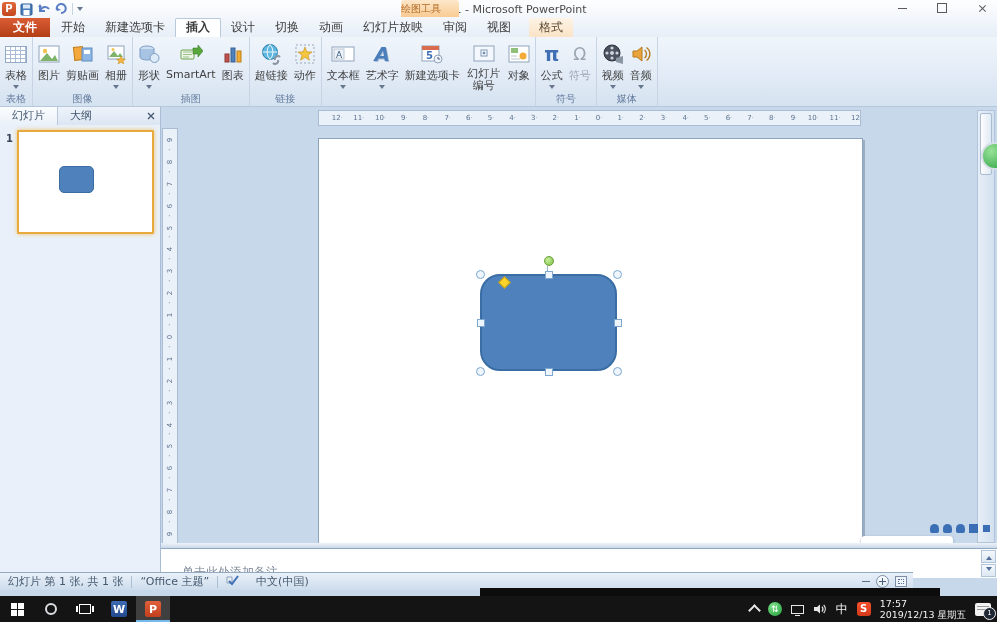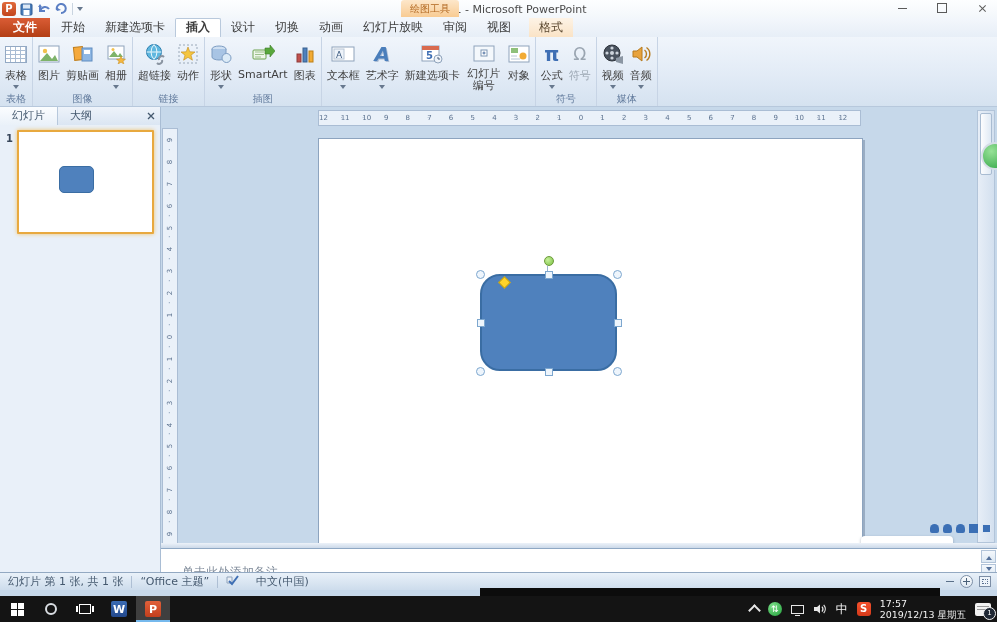--- a/index.html
+++ b/index.html
@@ -7,21 +7,21 @@
        font-family:"DejaVu Sans","Liberation Sans",sans-serif;-webkit-font-smoothing:antialiased;}
   
   .titlebar{position:absolute;left:0;top:0;width:997px;height:18px;background:linear-gradient(#fdfeff,#f3f7fb);}
   .qat{position:absolute;left:2px;top:1px;display:flex;align-items:center;gap:4px;height:16px;}
   .qat .sep{width:1px;height:12px;background:#c9d4e0;}
   .applogo{width:14px;height:14px;background:linear-gradient(#e06a3c,#c2451d);border-radius:3px;color:#fff;
            font-size:10px;font-weight:bold;text-align:center;line-height:14px;}
   .title-text{position:absolute;left:0;right:0;top:2px;text-align:center;font-size:11px;color:#4a4a4a;}
   .ctx-header{position:absolute;left:401px;top:0;width:58px;height:17px;border-radius:3px 3px 0 0;
               background:linear-gradient(#fce3c2,#f7c globale 0);background:linear-gradient(#fde7ca,#f6c globale);
-              background:linear-gradient(#fde7ca,#f8cb93);color:#b0661f;font-size:10px;text-align:center;line-height:17px;}
+              background:linear-gradient(#fde7ca,#f8cb93);color:#b0661f;font-size:10px;line-height:17px;}
   .winctl{position:absolute;right:4px;top:0;display:flex;gap:18px;align-items:center;height:16px;}
   .wbtn{width:22px;height:14px;display:flex;align-items:center;justify-content:center;}
   .ic-min{width:9px;height:1px;background:#5a5a5a;}
   .ic-max{width:8px;height:8px;border:1px solid #5a5a5a;}
   .ic-close{position:relative;width:9px;height:9px;}
   .ic-close:before,.ic-close:after{content:"";position:absolute;left:4px;top:0;width:1px;height:9px;background:#5a5a5a;}
   .ic-close:before{transform:rotate(45deg);} .ic-close:after{transform:rotate(-45deg);}
   .mini-svg{display:block;}
   
   .tabrow{position:absolute;left:0;top:18px;width:997px;height:19px;background:linear-gradient(#f3f7fc,#e7eef7);
@@ -57,21 +57,21 @@
   .lp-tab.active{background:linear-gradient(#fbfdff,#eaf1f9);border-right:1px solid #b7c8dc;}
   .lp-close{margin-left:auto;width:18px;display:flex;align-items:center;justify-content:center;}
   .lp-body{position:absolute;left:0;top:18px;right:0;bottom:0;background:#e9f0f9;}
   .thumb-num{position:absolute;left:6px;top:8px;font-size:10px;font-weight:bold;color:#37465a;}
   .thumb{position:absolute;left:17px;top:5px;width:133px;height:100px;background:#fff;
          border:2px solid #e8a93f;box-shadow:0 0 4px #f0c36d;border-radius:1px;}
   .thumb-shape{position:absolute;left:30%;top:34%;width:25%;height:25%;background:#4f81bd;border:1px solid #3a6da3;border-radius:5px;}
   
   .hruler{position:absolute;left:318px;top:110px;width:543px;height:16px;background:#eaf1f9;border:1px solid #aabdd4;
           box-sizing:border-box;display:flex;align-items:center;}
-  .hcell{flex:1;position:relative;text-align:left;font-size:7px;color:#5d7390;line-height:14px;}
+  .hcell{flex:1;position:relative;text-align:right;font-size:7px;color:#5d7390;line-height:14px;}
   .hcell:not(:last-child):after{content:"\00b7";position:absolute;right:-2px;top:0;color:#8ba0ba;}
   .vruler{position:absolute;left:162px;top:128px;width:16px;height:418px;background:#eaf1f9;border:1px solid #aabdd4;
           box-sizing:border-box;display:flex;flex-direction:column;align-items:center;}
   .vcell{flex:1;position:relative;width:100%;display:flex;align-items:center;justify-content:center;}
   .vcell span{font-size:7px;color:#5d7390;transform:rotate(-90deg);display:block;}
   .vcell:not(:last-child):after{content:"\00b7";position:absolute;bottom:-4px;left:5px;color:#8ba0ba;font-size:8px;}
   
   .slide{position:absolute;left:318px;top:138px;width:543px;height:404px;background:#fff;
          border:1px solid #8da4bf;box-shadow:2px 2px 0 rgba(110,130,155,.5);}
   .shape{position:absolute;left:480px;top:274px;width:137px;height:97px;background:#4f81bd;
@@ -96,21 +96,21 @@
   .mi.grid{background:linear-gradient(#3b6fb5,#3b6fb5);box-shadow:inset 0 0 0 1px #dce6f2;}
   
   .splitter{position:absolute;left:161px;top:543px;width:836px;height:5px;background:linear-gradient(#ecf2f9,#ccd9e9);}
   .notes{position:absolute;left:161px;top:548px;width:836px;height:30px;background:#fff;border-top:1px solid #8fa8c4;box-sizing:border-box;}
   .notes-text{padding:15px 0 0 9px;font-size:12px;color:#7e8a99;margin-left:12px;}
   .notes-scroll{position:absolute;right:1px;top:1px;width:15px;height:27px;display:flex;flex-direction:column;gap:1px;}
   .nbtn{flex:1;background:linear-gradient(#f4f8fc,#dde8f3);border:1px solid #b2c4d9;display:flex;align-items:center;justify-content:center;}
   .tri-up{width:0;height:0;border:3px solid transparent;border-bottom:4px solid #55719b;}
   .tri-dn{width:0;height:0;border:3px solid transparent;border-top:4px solid #55719b;}
   
-  .statusbar{position:absolute;left:0;top:572px;width:997px;height:18px;border-top:1px solid #93a9c2;box-sizing:border-box;
+  .statusbar{position:absolute;left:0;top:572px;width:913px;height:18px;border-top:1px solid #93a9c2;box-sizing:border-box;
              background:linear-gradient(#e9f1f9,#cddcec);display:flex;align-items:center;font-size:11px;color:#44586e;}
   .sb-item{padding:0 8px;white-space:nowrap;}
   .sb-sep{width:1px;height:12px;background:#aebfd4;}
   .sb-right{margin-left:auto;display:flex;align-items:center;gap:6px;padding-right:6px;}
   .zoom-minus{width:8px;height:1px;background:#5a6f88;}
   .zoom-plus{width:13px;height:13px;border-radius:50%;border:1px solid #7c8ea6;background:linear-gradient(#fbfdfe,#dde7f1);
              position:relative;box-sizing:border-box;}
   .zoom-plus:before,.zoom-plus:after{content:"";position:absolute;background:#4a6078;}
   .zoom-plus:before{left:5px;top:2px;width:1px;height:7px;} .zoom-plus:after{left:2px;top:5px;width:7px;height:1px;}
   .fit-icon{width:12px;height:11px;border:1px solid #7c8ea6;background:#eef4fa;box-sizing:border-box;position:relative;}
@@ -257,45 +257,20 @@
         </div>
       </div>
       <div class="glabel">图像</div>
     </div>
 
     <div class="rgroup">
       <div class="rbtns">
         <div class="rbtn">
           <span class="ricon">
             <svg width="22" height="22" viewBox="0 0 22 22">
-                <circle cx="10" cy="9" r="7.5" fill="#5fb7df" stroke="#2c7fb0"></circle>
-                <path d="M2.5 9 L17.5 9 M10 1.5 A11 11 0 0 1 10 16.5 M10 1.5 A11 11 0 0 0 10 16.5" fill="none" stroke="#eaf6fb" stroke-width="1"></path>
-                <path d="M20 14 A3 3 0 0 0 15 17 M13 20 A3 3 0 0 0 18 17" fill="none" stroke="#8a94a1" stroke-width="2"></path>
-              </svg>
-          </span>
-          <span class="rlabel">超链接</span>
-        </div>
-        <div class="rbtn">
-          <span class="ricon">
-            <svg width="22" height="22" viewBox="0 0 22 22">
-                <rect x="2" y="2" width="18" height="18" fill="none" stroke="#9aa8b8" stroke-dasharray="2 2"></rect>
-                <path d="M11 4 L12.8 8.8 L18 9 L14 12.2 L15.4 17.2 L11 14.3 L6.6 17.2 L8 12.2 L4 9 L9.2 8.8 Z" fill="#f4c53f" stroke="#c28a1a" stroke-width="0.6"></path>
-              </svg>
-          </span>
-          <span class="rlabel">动作</span>
-        </div>
-      </div>
-      <div class="glabel">链接</div>
-    </div>
-
-    <div class="rgroup">
-      <div class="rbtns">
-        <div class="rbtn">
-          <span class="ricon">
-            <svg width="22" height="22" viewBox="0 0 22 22">
                 <ellipse cx="9" cy="6" rx="7" ry="3" fill="#cfe0f2" stroke="#7c9cc2"></ellipse>
                 <path d="M2 6 L2 14 A7 3 0 0 0 16 14 L16 6" fill="#a8c4e4" stroke="#7c9cc2"></path>
                 <circle cx="16.5" cy="15" r="4.5" fill="#dcebf7" stroke="#7c9cc2"></circle>
               </svg>
           </span>
           <span class="rlabel">形状</span>
           <span class="darr"></span>
         </div>
         <div class="rbtn">
           <span class="ricon">
@@ -312,20 +287,45 @@
             <svg width="20" height="20" viewBox="0 0 20 20">
                 <rect x="2" y="10" width="4" height="8" fill="#c0504d" stroke="#8f3a38"></rect>
                 <rect x="8" y="4" width="4" height="14" fill="#4f81bd" stroke="#38608f"></rect>
                 <rect x="14" y="7" width="4" height="11" fill="#f2ab34" stroke="#bd7f15"></rect>
               </svg>
           </span>
           <span class="rlabel">图表</span>
         </div>
       </div>
       <div class="glabel">插图</div>
+    </div>
+
+    <div class="rgroup">
+      <div class="rbtns">
+        <div class="rbtn">
+          <span class="ricon">
+            <svg width="22" height="22" viewBox="0 0 22 22">
+                <circle cx="10" cy="9" r="7.5" fill="#5fb7df" stroke="#2c7fb0"></circle>
+                <path d="M2.5 9 L17.5 9 M10 1.5 A11 11 0 0 1 10 16.5 M10 1.5 A11 11 0 0 0 10 16.5" fill="none" stroke="#eaf6fb" stroke-width="1"></path>
+                <path d="M20 14 A3 3 0 0 0 15 17 M13 20 A3 3 0 0 0 18 17" fill="none" stroke="#8a94a1" stroke-width="2"></path>
+              </svg>
+          </span>
+          <span class="rlabel">超链接</span>
+        </div>
+        <div class="rbtn">
+          <span class="ricon">
+            <svg width="22" height="22" viewBox="0 0 22 22">
+                <rect x="2" y="2" width="18" height="18" fill="none" stroke="#9aa8b8" stroke-dasharray="2 2"></rect>
+                <path d="M11 4 L12.8 8.8 L18 9 L14 12.2 L15.4 17.2 L11 14.3 L6.6 17.2 L8 12.2 L4 9 L9.2 8.8 Z" fill="#f4c53f" stroke="#c28a1a" stroke-width="0.6"></path>
+              </svg>
+          </span>
+          <span class="rlabel">动作</span>
+        </div>
+      </div>
+      <div class="glabel">链接</div>
     </div>
 
     <div class="rgroup">
       <div class="rbtns">
         <div class="rbtn">
           <span class="ricon">
             <svg width="24" height="18" viewBox="0 0 24 18">
                 <rect x="1" y="2" width="22" height="14" fill="#fff" stroke="#8fa3bb"></rect>
                 <rect x="3" y="4" width="10" height="10" fill="#eef3f9" stroke="#b8c6d6"></rect>
                 <text x="5" y="12.5" font-size="9" fill="#3f5d82">A</text>

